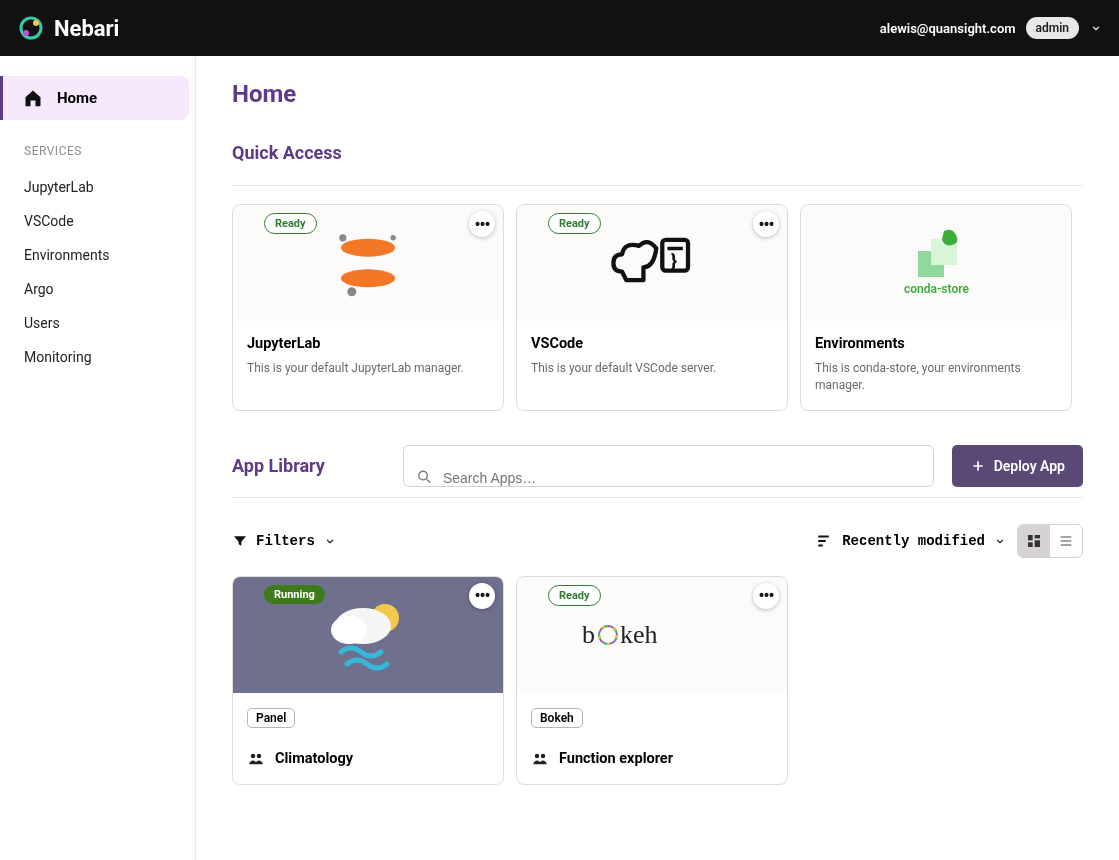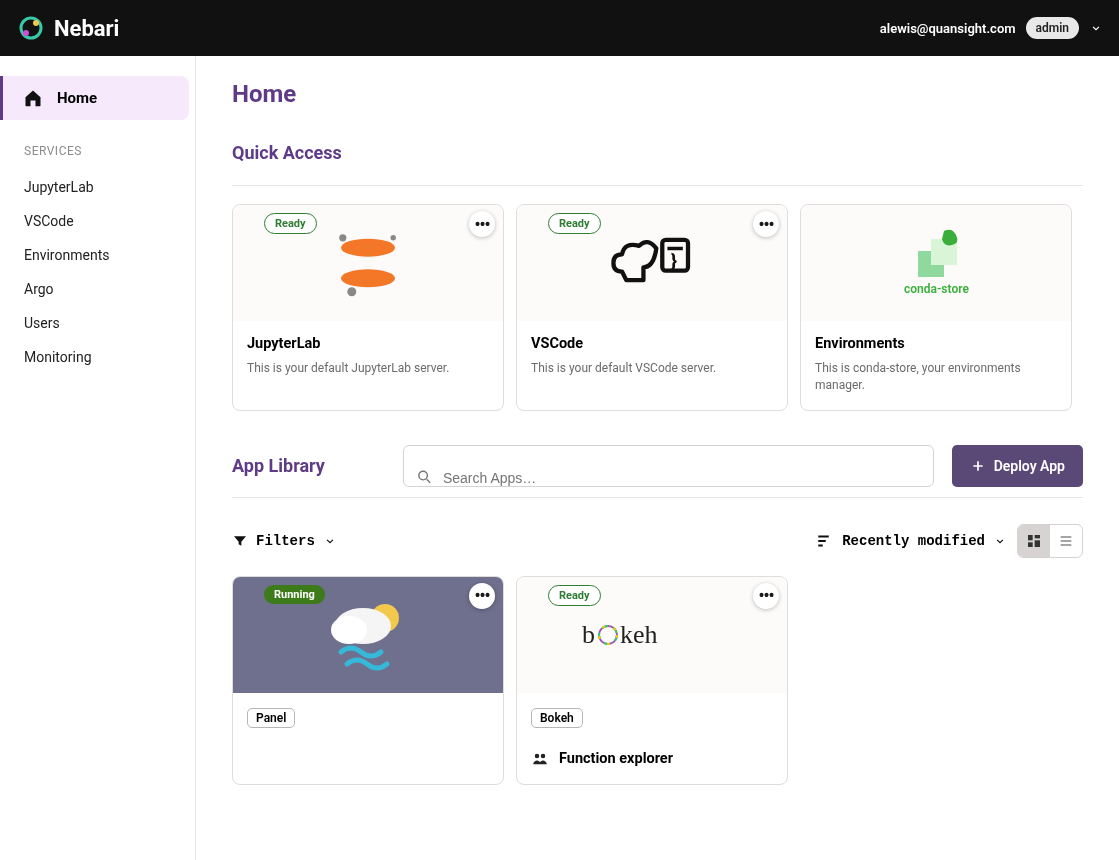--- a/index.html
+++ b/index.html
@@ -176,21 +176,21 @@
           <svg width="90" height="90" viewBox="0 0 100 100">
             <ellipse cx="50" cy="33" rx="30" ry="10" fill="#f37726"></ellipse>
             <ellipse cx="50" cy="67" rx="30" ry="10" fill="#f37726"></ellipse>
             <circle cx="22" cy="22" r="4" fill="#888"></circle>
             <circle cx="78" cy="22" r="3" fill="#888"></circle>
             <circle cx="32" cy="82" r="5" fill="#888"></circle>
           </svg>
         </div>
         <div class="card-body">
           <div class="card-title">JupyterLab</div>
-          <div class="card-desc">This is your default JupyterLab server.</div>
+          <div class="card-desc">This is your default JupyterLab manager.</div>
         </div>
       </div>
 
       <div class="card">
         <div class="card-hero">
           <span class="status-badge status-ready">Ready</span>
           <div class="more-btn">•••</div>
           <svg width="90" height="60" viewBox="0 0 100 70">
             <path d="M15 45 Q5 45 5 35 Q5 25 15 25 Q18 10 35 15 Q45 5 55 18 Q52 40 40 40 L40 55 L20 55 Z" fill="none" stroke="#111" stroke-width="5" stroke-linejoin="round"></path>
             <rect x="62" y="8" width="30" height="36" rx="4" fill="none" stroke="#111" stroke-width="5"></rect>
@@ -287,20 +287,28 @@
           <svg width="110" height="90" viewBox="0 0 110 90">
             <circle cx="72" cy="28" r="14" fill="#f2c94c"></circle>
             <ellipse cx="50" cy="36" rx="28" ry="18" fill="#f5f5f5"></ellipse>
             <ellipse cx="36" cy="40" rx="18" ry="14" fill="#ffffff"></ellipse>
             <path d="M28 62 q10 -8 20 0 q10 8 20 0" stroke="#36b8d9" stroke-width="5" fill="none" stroke-linecap="round"></path>
             <path d="M34 74 q10 -8 20 0 q10 8 20 0" stroke="#36b8d9" stroke-width="5" fill="none" stroke-linecap="round"></path>
           </svg>
         </div>
         <div class="card-body">
           <span class="tag-pill">Panel</span>
+          <div class="app-name-row">
+            <svg width="18" height="18" viewBox="0 0 24 24">
+                <circle cx="8" cy="8" r="3" fill="#222"></circle>
+                <circle cx="16" cy="8" r="3" fill="#222"></circle>
+                <path d="M3 19c0-3 3-5 5-5s5 2 5 5M11 19c0-3 3-5 5-5s5 2 5 5" fill="#222"></path>
+              </svg>
+            <span class="app-name">Climatology</span>
+          </div>
         </div>
       </div>
 
       <div class="card">
         <div class="card-hero">
           <span class="status-badge status-ready">Ready</span>
           <div class="more-btn">•••</div>
           <svg width="140" height="40" viewBox="0 0 140 40">
             <text x="0" y="28" font-size="26" fill="#222" font-family="Georgia,serif">b</text>
             <circle cx="26" cy="20" r="9" fill="none" stroke="#9b59b6" stroke-width="2"></circle>

